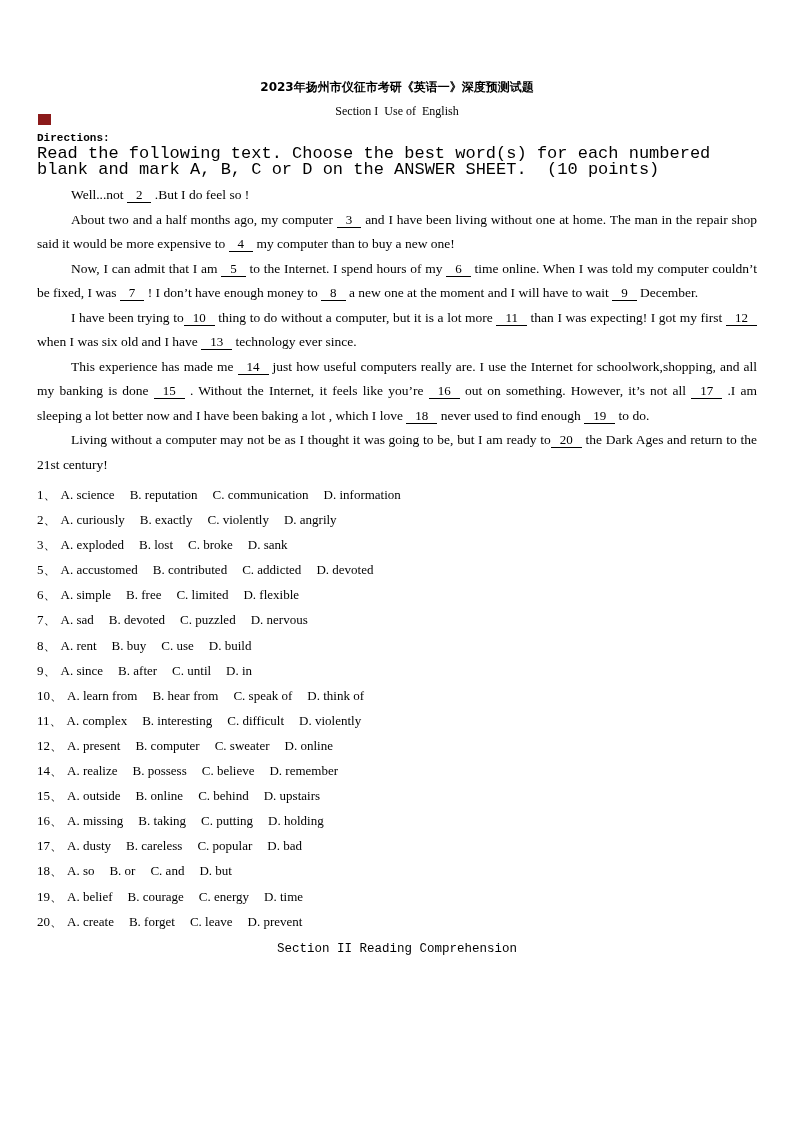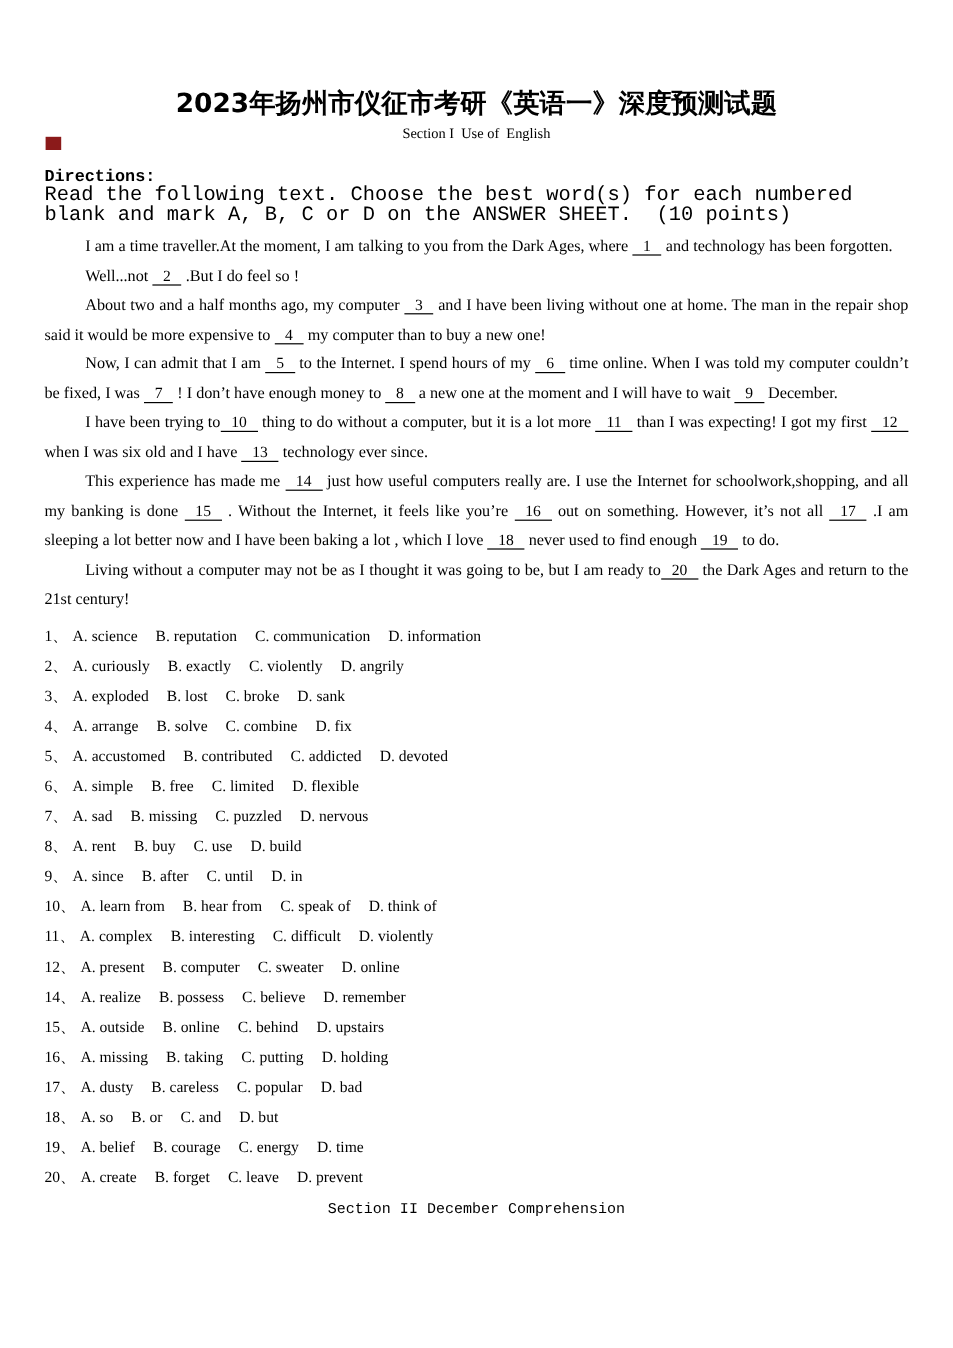--- a/index.html
+++ b/index.html
@@ -24,37 +24,37 @@
     top: 38px;
     width: 13px;
     height: 11px;
     background: #8b1a1a;
   }
   .title {
     margin-top: 76px;
     text-align: center;
     font-family: "DejaVu Sans", sans-serif;
     font-weight: bold;
-    font-size: 22px;
+    font-size: 12px;
     line-height: 22px;
     white-space: pre-wrap;
   }
   .section-heading {
     margin-top: 6px;
     text-align: center;
     font-family: Liberation Serif, serif;
     font-size: 12px;
     line-height: 15px;
     white-space: pre-wrap;
   }
   .directions-label {
-    margin-top: 22px;
+    margin-top: 12px;
     font-family: "Liberation Mono", monospace;
     font-weight: bold;
-    font-size: 14px;
+    font-size: 11px;
     line-height: 15px;
     white-space: pre-wrap;
   }
   .directions-text {
     font-family: "Liberation Mono", monospace;
     font-size: 17px;
     line-height: 16px;
     white-space: pre-wrap;
   }
   .passage { margin-top: 5px; }
@@ -95,45 +95,43 @@
 
   <h1 class="title">2023年扬州市仪征市考研《英语一》深度预测试题</h1>
 
   <div class="section-heading">Section I  Use of  English</div>
 
   <div class="directions-label">Directions:</div>
 
   <div class="directions-text">Read the following text. Choose the best word(s) for each numbered blank and mark A, B, C or D on the ANSWER SHEET.  (10 points)</div>
 
   <div class="passage">
-      <p class="para">I am a time traveller.At the moment, I am talking to you from the Dark Ages, where <span class="blank">1</span> and technology has been forgotten.</p>
       <p class="para">Well...not <span class="blank">2</span> .But I do feel so !</p>
       <p class="para">About two and a half months ago, my computer <span class="blank">3</span> and I have been living without one at home. The man in the repair shop said it would be more expensive to <span class="blank">4</span> my computer than to buy a new one!</p>
       <p class="para">Now, I can admit that I am <span class="blank">5</span> to the Internet. I spend hours of my <span class="blank">6</span> time online. When I was told my computer couldn’t be fixed, I was <span class="blank">7</span> ! I don’t have enough money to <span class="blank">8</span> a new one at the moment and I will have to wait <span class="blank">9</span> December.</p>
       <p class="para">I have been trying to<span class="blank">10</span> thing to do without a computer, but it is a lot more <span class="blank">11</span> than I was expecting! I got my first <span class="blank">12</span> when I was six old and I have <span class="blank">13</span> technology ever since.</p>
       <p class="para">This experience has made me <span class="blank">14</span> just how useful computers really are. I use the Internet for schoolwork,shopping, and all my banking is done <span class="blank">15</span> . Without the Internet, it feels like you’re <span class="blank">16</span> out on something. However, it’s not all <span class="blank">17</span> .I am sleeping a lot better now and I have been baking a lot , which I love <span class="blank">18</span> never used to find enough <span class="blank">19</span> to do.</p>
       <p class="para">Living without a computer may not be as I thought it was going to be, but I am ready to<span class="blank">20</span> the Dark Ages and return to the 21st century!</p>
     </div>
 
   <div class="questions">
       <div class="question-row"><span class="q-num">1、</span><span class="q-option">A. science</span><span class="q-option">B. reputation</span><span class="q-option">C. communication</span><span class="q-option">D. information</span></div>
       <div class="question-row"><span class="q-num">2、</span><span class="q-option">A. curiously</span><span class="q-option">B. exactly</span><span class="q-option">C. violently</span><span class="q-option">D. angrily</span></div>
       <div class="question-row"><span class="q-num">3、</span><span class="q-option">A. exploded</span><span class="q-option">B. lost</span><span class="q-option">C. broke</span><span class="q-option">D. sank</span></div>
-      <div class="question-row"><span class="q-num">4、</span><span class="q-option">A. arrange</span><span class="q-option">B. solve</span><span class="q-option">C. combine</span><span class="q-option">D. fix</span></div>
       <div class="question-row"><span class="q-num">5、</span><span class="q-option">A. accustomed</span><span class="q-option">B. contributed</span><span class="q-option">C. addicted</span><span class="q-option">D. devoted</span></div>
       <div class="question-row"><span class="q-num">6、</span><span class="q-option">A. simple</span><span class="q-option">B. free</span><span class="q-option">C. limited</span><span class="q-option">D. flexible</span></div>
-      <div class="question-row"><span class="q-num">7、</span><span class="q-option">A. sad</span><span class="q-option">B. missing</span><span class="q-option">C. puzzled</span><span class="q-option">D. nervous</span></div>
+      <div class="question-row"><span class="q-num">7、</span><span class="q-option">A. sad</span><span class="q-option">B. devoted</span><span class="q-option">C. puzzled</span><span class="q-option">D. nervous</span></div>
       <div class="question-row"><span class="q-num">8、</span><span class="q-option">A. rent</span><span class="q-option">B. buy</span><span class="q-option">C. use</span><span class="q-option">D. build</span></div>
       <div class="question-row"><span class="q-num">9、</span><span class="q-option">A. since</span><span class="q-option">B. after</span><span class="q-option">C. until</span><span class="q-option">D. in</span></div>
       <div class="question-row"><span class="q-num">10、</span><span class="q-option">A. learn from</span><span class="q-option">B. hear from</span><span class="q-option">C. speak of</span><span class="q-option">D. think of</span></div>
       <div class="question-row"><span class="q-num">11、</span><span class="q-option">A. complex</span><span class="q-option">B. interesting</span><span class="q-option">C. difficult</span><span class="q-option">D. violently</span></div>
       <div class="question-row"><span class="q-num">12、</span><span class="q-option">A. present</span><span class="q-option">B. computer</span><span class="q-option">C. sweater</span><span class="q-option">D. online</span></div>
       <div class="question-row"><span class="q-num">14、</span><span class="q-option">A. realize</span><span class="q-option">B. possess</span><span class="q-option">C. believe</span><span class="q-option">D. remember</span></div>
       <div class="question-row"><span class="q-num">15、</span><span class="q-option">A. outside</span><span class="q-option">B. online</span><span class="q-option">C. behind</span><span class="q-option">D. upstairs</span></div>
       <div class="question-row"><span class="q-num">16、</span><span class="q-option">A. missing</span><span class="q-option">B. taking</span><span class="q-option">C. putting</span><span class="q-option">D. holding</span></div>
       <div class="question-row"><span class="q-num">17、</span><span class="q-option">A. dusty</span><span class="q-option">B. careless</span><span class="q-option">C. popular</span><span class="q-option">D. bad</span></div>
       <div class="question-row"><span class="q-num">18、</span><span class="q-option">A. so</span><span class="q-option">B. or</span><span class="q-option">C. and</span><span class="q-option">D. but</span></div>
       <div class="question-row"><span class="q-num">19、</span><span class="q-option">A. belief</span><span class="q-option">B. courage</span><span class="q-option">C. energy</span><span class="q-option">D. time</span></div>
       <div class="question-row"><span class="q-num">20、</span><span class="q-option">A. create</span><span class="q-option">B. forget</span><span class="q-option">C. leave</span><span class="q-option">D. prevent</span></div>
     </div>
 
-  <div class="footer">Section II December Comprehension</div>
+  <div class="footer">Section II Reading Comprehension</div>
 </div>
 
 </body></html>

